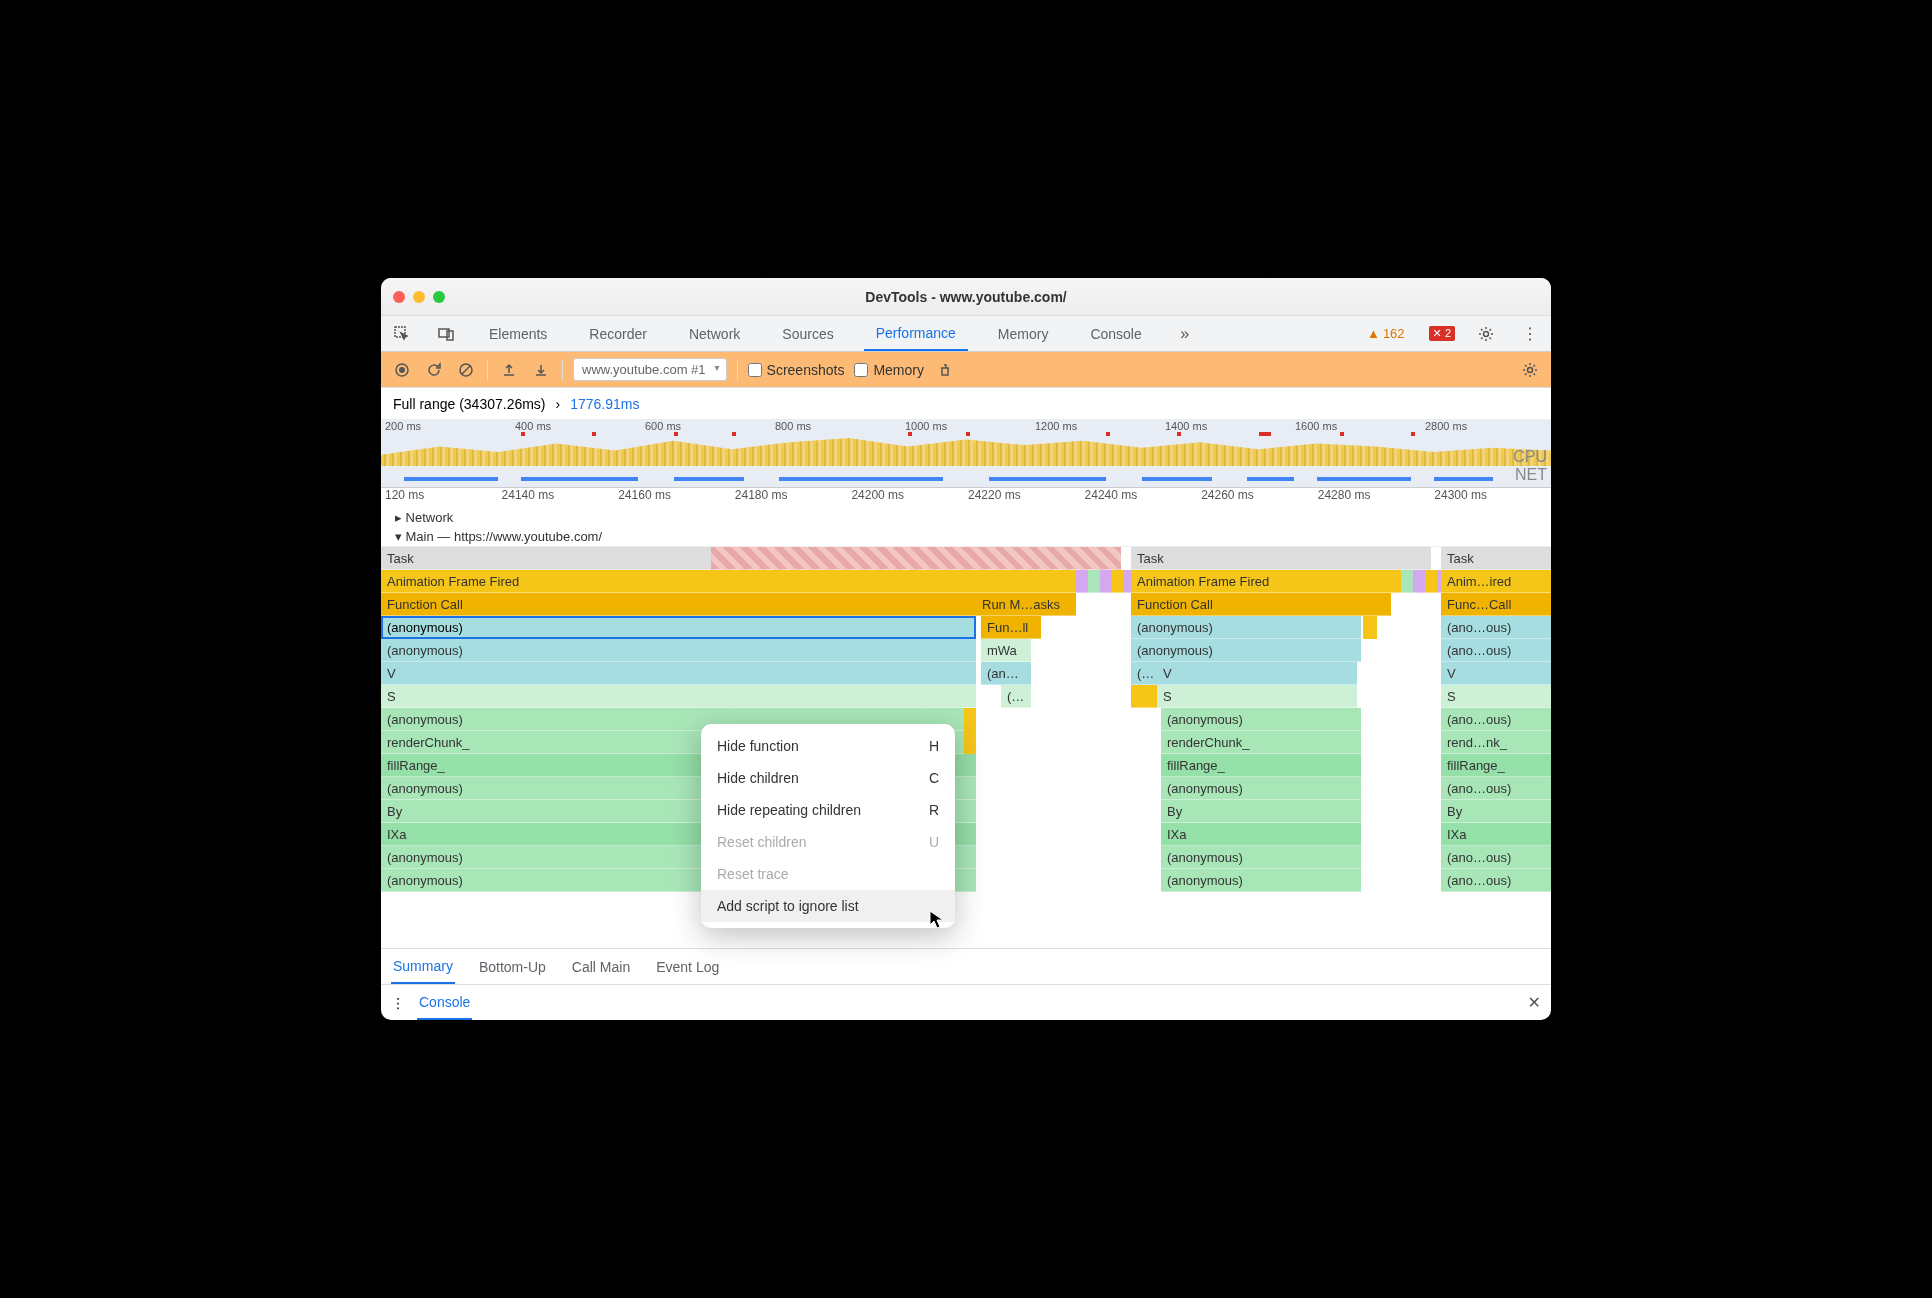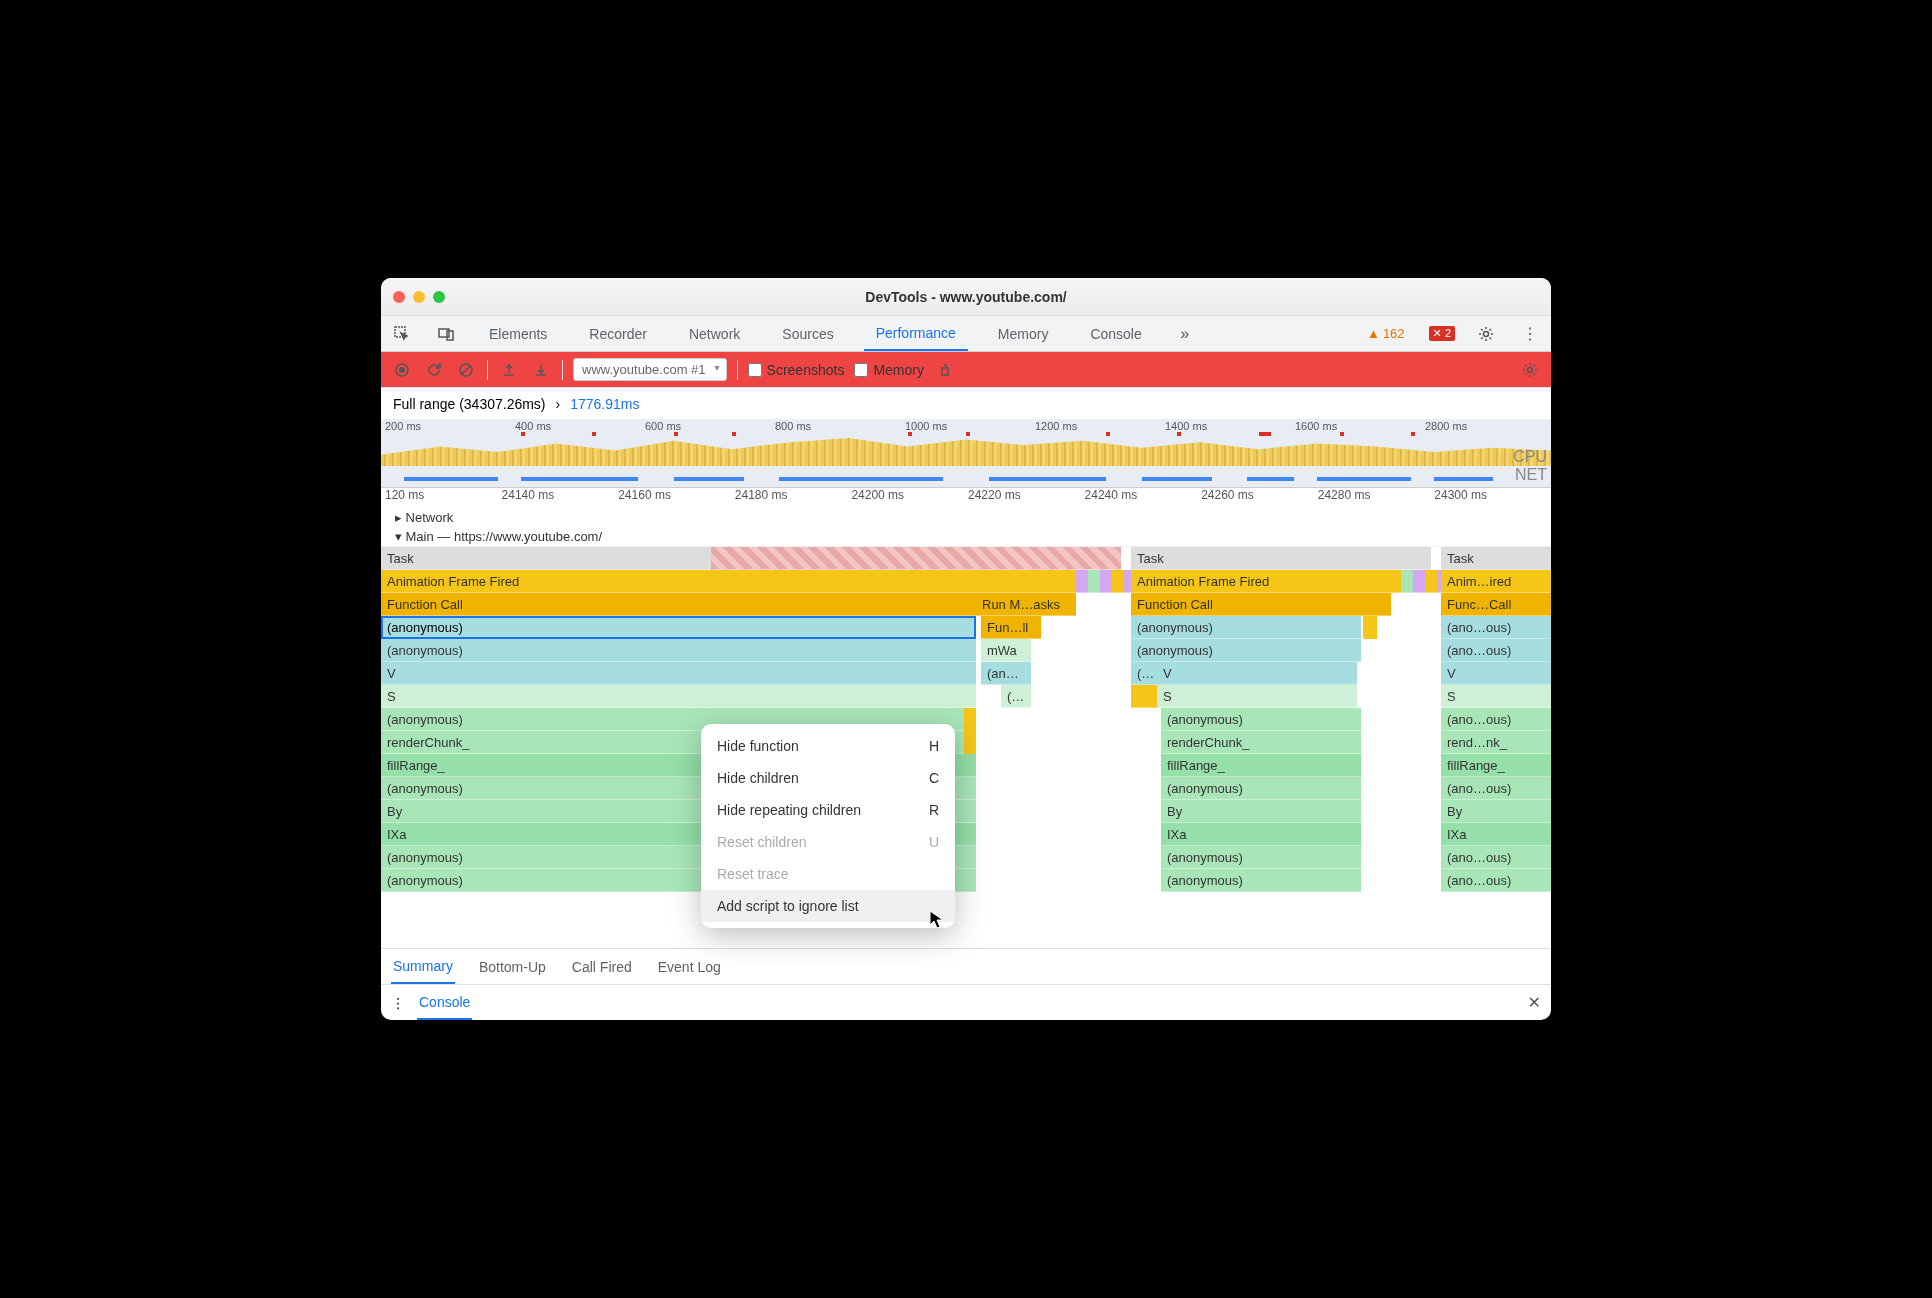--- a/index.html
+++ b/index.html
@@ -10,21 +10,21 @@
 .dot { width: 12px; height: 12px; border-radius: 50%; }
 .dot.red { background: #ff5f57; } .dot.yellow { background: #febc2e; } .dot.green { background: #28c840; }
 .title { position: absolute; left: 0; right: 0; text-align: center; font-size: 14px; font-weight: 600; color: #333; }
 .tabs { height: 36px; background: #f1f3f4; display: flex; align-items: center; padding: 0 8px; border-bottom: 1px solid #d0d0d0; gap: 18px; }
 .tabs .icon-btn { width: 26px; height: 26px; display: flex; align-items: center; justify-content: center; color: #555; cursor: pointer; }
 .tabs .tab { padding: 8px 12px; font-size: 14px; color: #5f6368; cursor: pointer; }
 .tabs .tab.active { color: #1a73e8; border-bottom: 2px solid #1a73e8; }
 .tabs .spacer { flex: 1; }
 .tabs .warn { color: #e37400; font-size: 13px; display: flex; align-items: center; gap: 3px; }
 .tabs .err { background: #d93025; color: #fff; font-size: 11px; padding: 1px 4px; border-radius: 2px; margin-left: 6px; }
-.toolbar { height: 36px; background: #ef4444; border-bottom: 1px solid #e0e0e0; display: flex; align-items: center; padding: 0 10px; gap: 10px; }
+.toolbar { height: 36px; background: #fdba74; border-bottom: 1px solid #e0e0e0; display: flex; align-items: center; padding: 0 10px; gap: 10px; }
 .toolbar .ib { width: 22px; height: 22px; display: flex; align-items: center; justify-content: center; color: #555; cursor: pointer; }
 .toolbar .sep { width: 1px; height: 20px; background: #ddd; }
 .toolbar .sel { border: 1px solid #ccc; padding: 3px 20px 3px 8px; font-size: 13px; color: #666; border-radius: 3px; background: #fff; position: relative; }
 .toolbar .sel::after { content: '▾'; position: absolute; right: 6px; color: #888; font-size: 10px; }
 .toolbar label { font-size: 14px; color: #333; display: flex; align-items: center; gap: 5px; }
 .toolbar input[type=checkbox] { width: 14px; height: 14px; }
 .breadcrumb { height: 32px; display: flex; align-items: center; padding: 0 12px; font-size: 14px; gap: 10px; border-bottom: 1px solid #eee; }
 .breadcrumb .link { color: #1a73e8; font-weight: 500; }
 .overview { height: 68px; background: #e8ecf5; position: relative; border-bottom: 1px solid #ccc; overflow: hidden; }
 .ov-ticks { position: absolute; top: 0; left: 0; right: 0; height: 14px; display: flex; font-size: 11px; color: #555; }
@@ -337,21 +337,21 @@
         <div class="row green2">IXa</div>
         <div class="row green">(ano…ous)</div>
         <div class="row green">(ano…ous)</div>
       </div>
     </div>
   </div>
 
   <div class="bottom-tabs">
     <div class="bt active">Summary</div>
     <div class="bt">Bottom-Up</div>
-    <div class="bt">Call Fired</div>
+    <div class="bt">Call Main</div>
     <div class="bt">Event Log</div>
   </div>
 
   <div class="console">
     <div>⋮</div>
     <div class="lbl">Console</div>
     <div class="x">✕</div>
   </div>
 
   <div class="ctx-menu">

